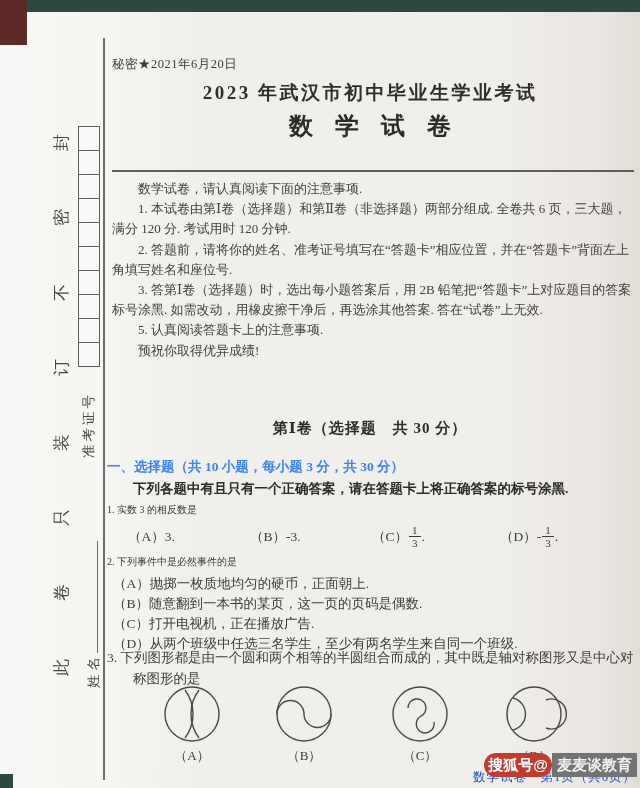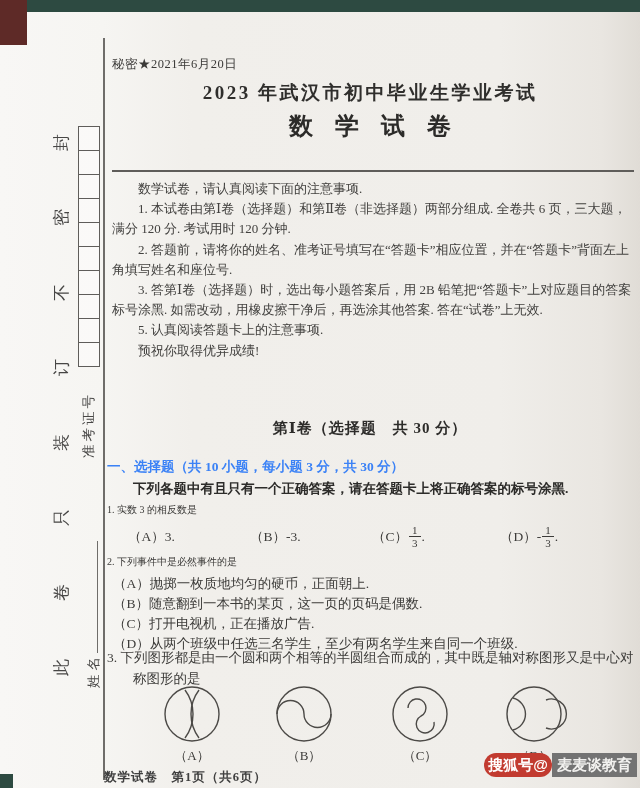--- a/index.html
+++ b/index.html
@@ -55,21 +55,21 @@
   .q2-stem { left:107px; top:555px; }
   .q2-opts { left:113px; top:574px; font-size:13.5px; line-height:20px; }
   .q3-stem { left:107px; top:648px; width:531px; font-size:13.5px; line-height:20.5px; padding-left:26px; text-indent:-26px; }
 
   .figure { width:80px; height:80px; top:673px; }
   .fig-a { left:152px; } .fig-b { left:264px; } .fig-c { left:380px; } .fig-d { left:494px; }
   .figure svg { width:80px; height:80px; }
   .fig-label { top:747px; width:80px; text-align:center; font-size:13px; color:#3c3b39; }
   .fl-a { left:152px; } .fl-b { left:264px; } .fl-c { left:380px; } .fl-d { left:494px; }
 
-  .footer { left:104px; top:769px; width:532px; text-align:left; font-size:12.5px; letter-spacing:1px; color:#404040;font-weight:bold; }
+  .footer { left:104px; top:769px; width:532px; text-align:right; font-size:12.5px; letter-spacing:1px; color:#1d4ed8; }
 
   
   .watermark { right:3px; top:753px; display:flex; font-family:"Liberation Sans","DejaVu Sans",sans-serif; font-weight:700; font-size:15px; line-height:24px; }
   .wm-prefix { color:#ffffff; padding:0 4px;border-radius:12px; }
   .wm-name   { color:#f2f1ef; padding:0 5px; }
 </style>
 </head>
 <body>
 
 <div class="abs top-bar" style="background: rgb(45, 74, 65);"></div>

